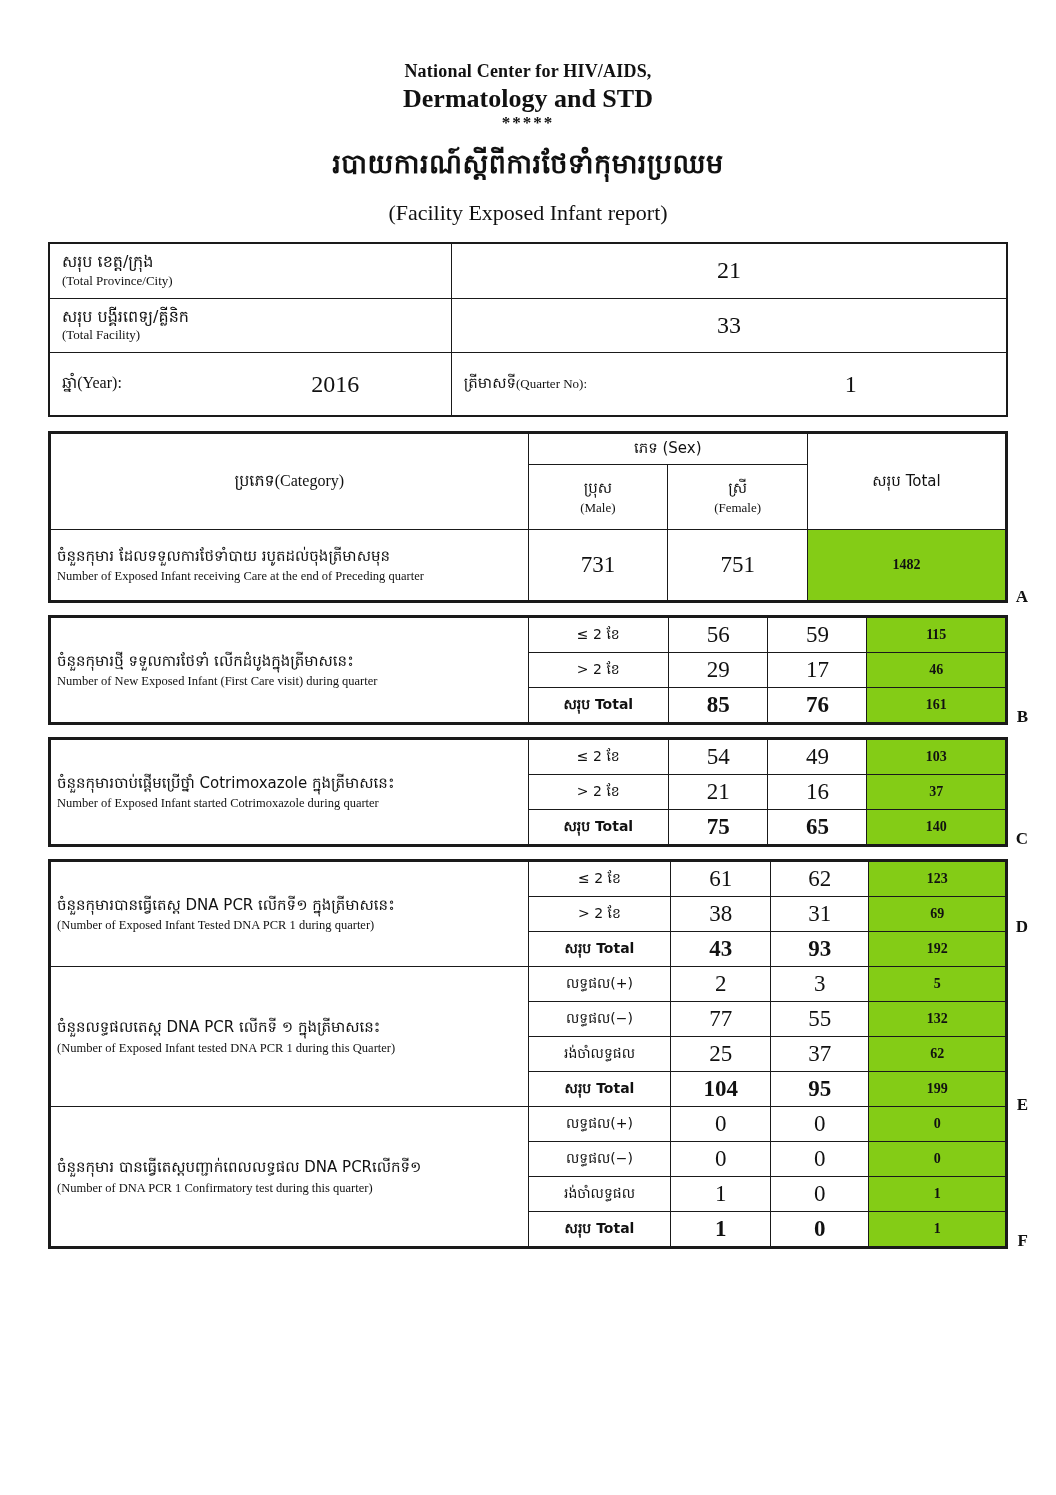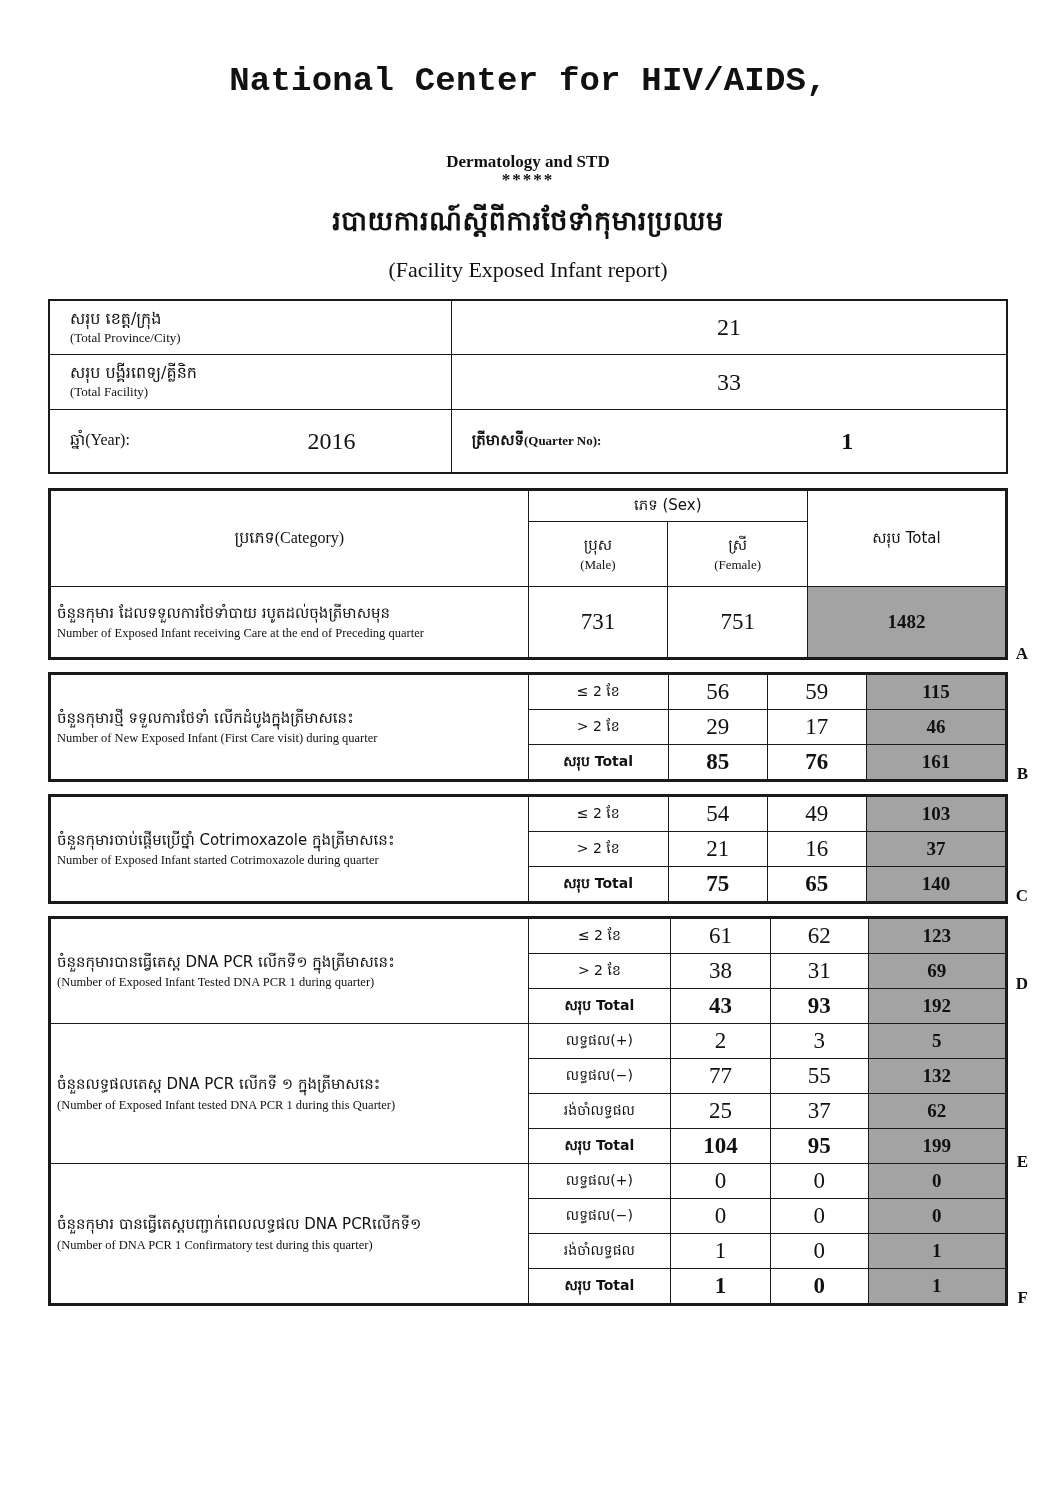--- a/index.html
+++ b/index.html
@@ -19,32 +19,31 @@
     width: 1056px;
     height: 1495px;
     box-sizing: border-box;
     padding: 60px 48px 0 48px;
     position: relative;
   }
   .header {
     text-align: center;
   }
   .org-title {
-    font-family: Liberation Mono, monospace;
-    font-weight: bold;
-    font-size: 34px;
+    font-family: Liberation Serif, serif;
+    font-weight: bold;
+    font-size: 18px;
     line-height: 1.25;
     letter-spacing: 0.2px;
   }
   .org-title-line2 {
     font-family: "Liberation Serif", serif;
     font-weight: bold;
-    font-size: 17px;
+    font-size: 26px;
     line-height: 1.25;
-    margin-top: 48px;
   }
   .stars {
     font-size: 17px;
     letter-spacing: 2px;
     margin-top: -2px;
     font-weight: bold;
   }
   .khmer-title {
     font-family: "DejaVu Sans", sans-serif;
     font-weight: bold;
@@ -62,21 +61,21 @@
   table {
     border-collapse: collapse;
     width: 100%;
   }
   .meta-table {
     border: 2px solid #1a1a1a;
     margin-bottom: 14px;
   }
   .meta-table td {
     border: 1.5px solid #1a1a1a;
-    padding: 8px 20px;
+    padding: 8px 12px;
     vertical-align: middle;
   }
   .km {
     font-family: "DejaVu Sans", sans-serif;
     font-size: 15px;
   }
   .en-sm {
     font-family: "Liberation Serif", serif;
     font-size: 13px;
   }
@@ -160,23 +159,23 @@
   }
   .num {
     text-align: center;
     font-family: "Liberation Serif", serif;
     font-size: 23px;
     width: 95px;
   }
   .num-total {
     text-align: center;
     font-family: "Liberation Serif", serif;
-    font-size: 19px;
-    font-weight: bold;
-    background: #a3a3a3;
+    font-size: 14px;
+    font-weight: bold;
+    background: #84cc16;
     width: 140px;
   }
   .sum-row .num {
     font-weight: bold;
   }
   .sum-row .sublabel {
     font-weight: bold;
   }
   .block {
     border: 2px solid #1a1a1a;
@@ -241,21 +240,21 @@
               <span class="lbl">ឆ្នាំ(Year):</span>
             </td>
             <td style="border:none; padding:0;">
               <span class="yr-val">2016</span>
             </td>
           </tr>
         </tbody>
             </table>
       </td>
       <td>
-        <table style="width:100%; border:none;font-weight:bold;">
+        <table style="width:100%; border:none;">
           <tbody>
                 <tr>
             <td style="border:none; padding:0; width:46%;">
               <span class="km">ត្រីមាសទី</span><span class="en-sm">(Quarter No):</span>
             </td>
             <td style="border:none; padding:0;">
               <span class="yr-val">1</span>
             </td>
           </tr>
         </tbody>

